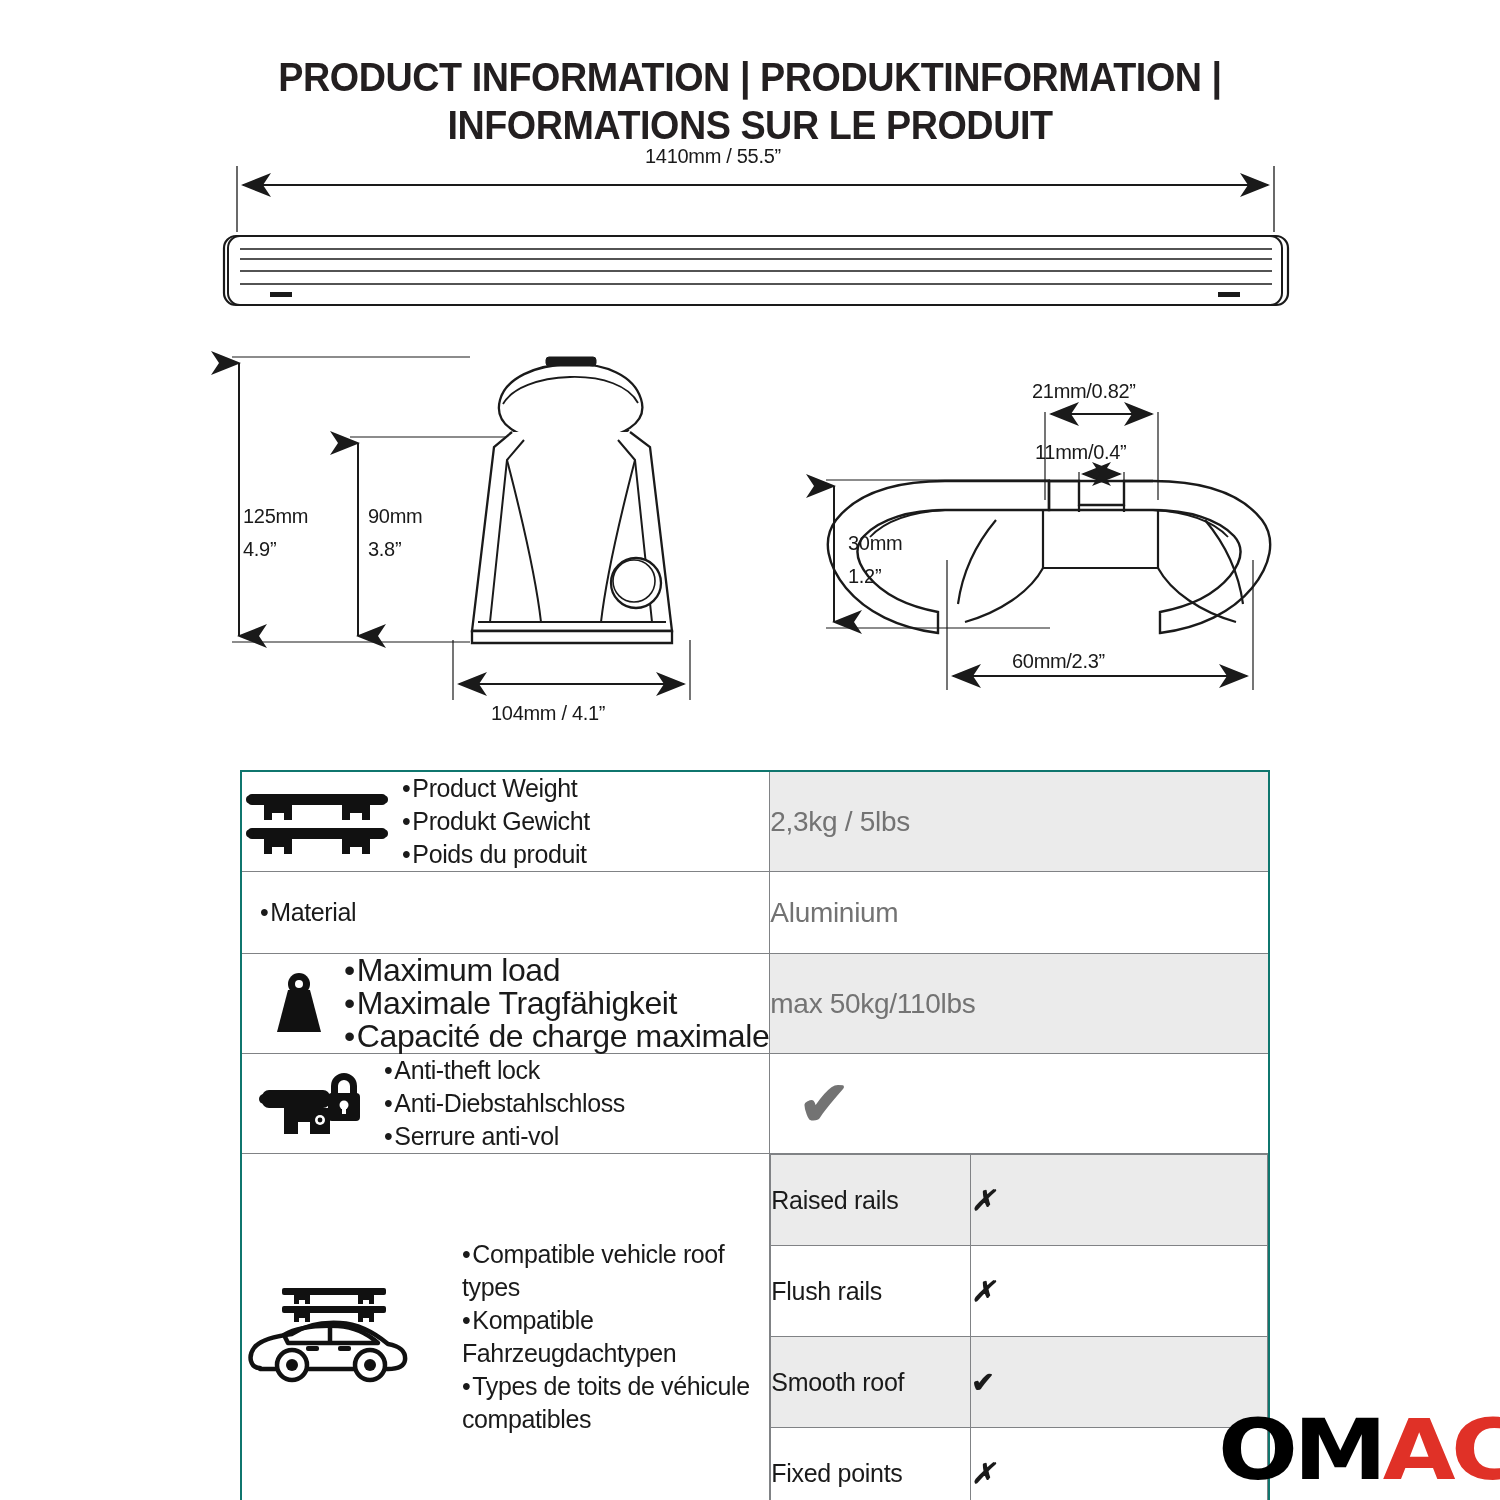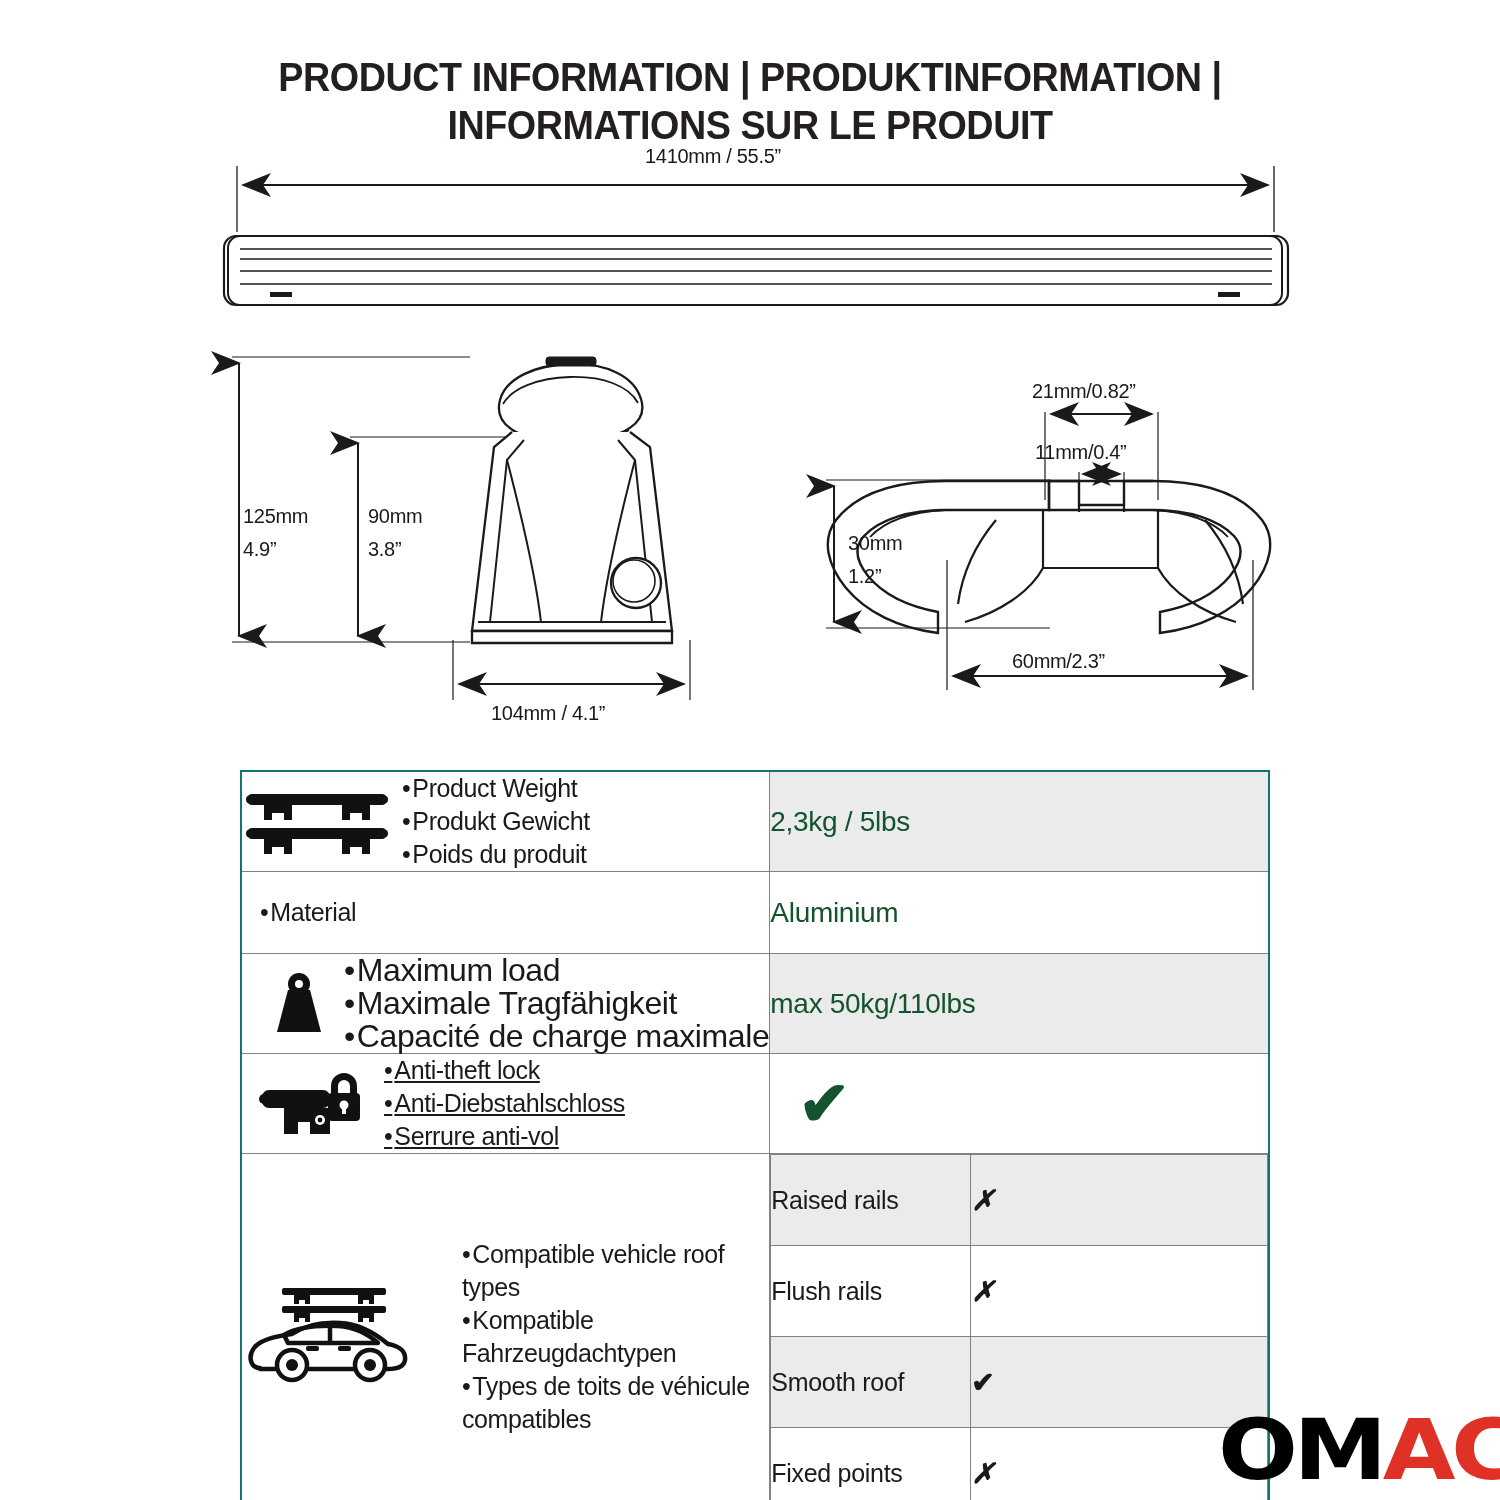--- a/index.html
+++ b/index.html
@@ -57,21 +57,21 @@
   }
   .shade { background:#ebebeb; }
   .cell-label {
     width:455px;
     padding:10px 8px 10px 14px;
   }
   .cell-value {
     padding-left:26px;
     font-size:28px;
     letter-spacing:-0.3px;
-    color:#14532d;
+    color:#737373;
   }
   .lbl-wrap { display:flex; align-items:center; gap:10px; }
   .lbl-lines { font-size:25px; line-height:33px; letter-spacing:-0.4px; white-space:nowrap; }
   .lbl-lines.small { font-size:32px; }
   .bullet-line::before { content:"\2022"; margin-right:2px; }
 
   .icon-box { flex:0 0 auto; display:flex; align-items:center; justify-content:center; }
 
   
   .nested { width:100%; border-collapse:collapse; }
@@ -306,21 +306,21 @@
             <div class="bullet-line">Maximale Tragfähigkeit</div>
             <div class="bullet-line">Capacité de charge maximale</div>
           </span>
         </div>
       </td>
       <td class="cell-value shade" colspan="2">max 50kg/110lbs</td>
     </tr>
 
     <tr>
       <td class="cell-label">
-        <div class="lbl-wrap" style="gap:18px; padding-left:16px;text-decoration:underline;">
+        <div class="lbl-wrap" style="gap:18px; padding-left:16px;">
           <span class="icon-box">
             <svg width="108" height="72" viewBox="0 0 108 72">
               <g fill="#111">
                 <rect x="4" y="22" width="68" height="18" rx="7"></rect>
                 <circle cx="6" cy="31" r="5"></circle>
                 <path d="M26,40 h46 v26 h-20 v-12 h-12 v12 h-14 z"></path>
                 <circle cx="62" cy="52" r="5" fill="#fff"></circle>
                 <circle cx="62" cy="52" r="2.4" fill="#111"></circle>
                 <path d="M73,18 a13,13 0 0 1 26,0 v9 h-7 v-9 a6,6 0 0 0 -12,0 v9 h-7 z"></path>
                 <rect x="70" y="25" width="32" height="28" rx="4"></rect>

